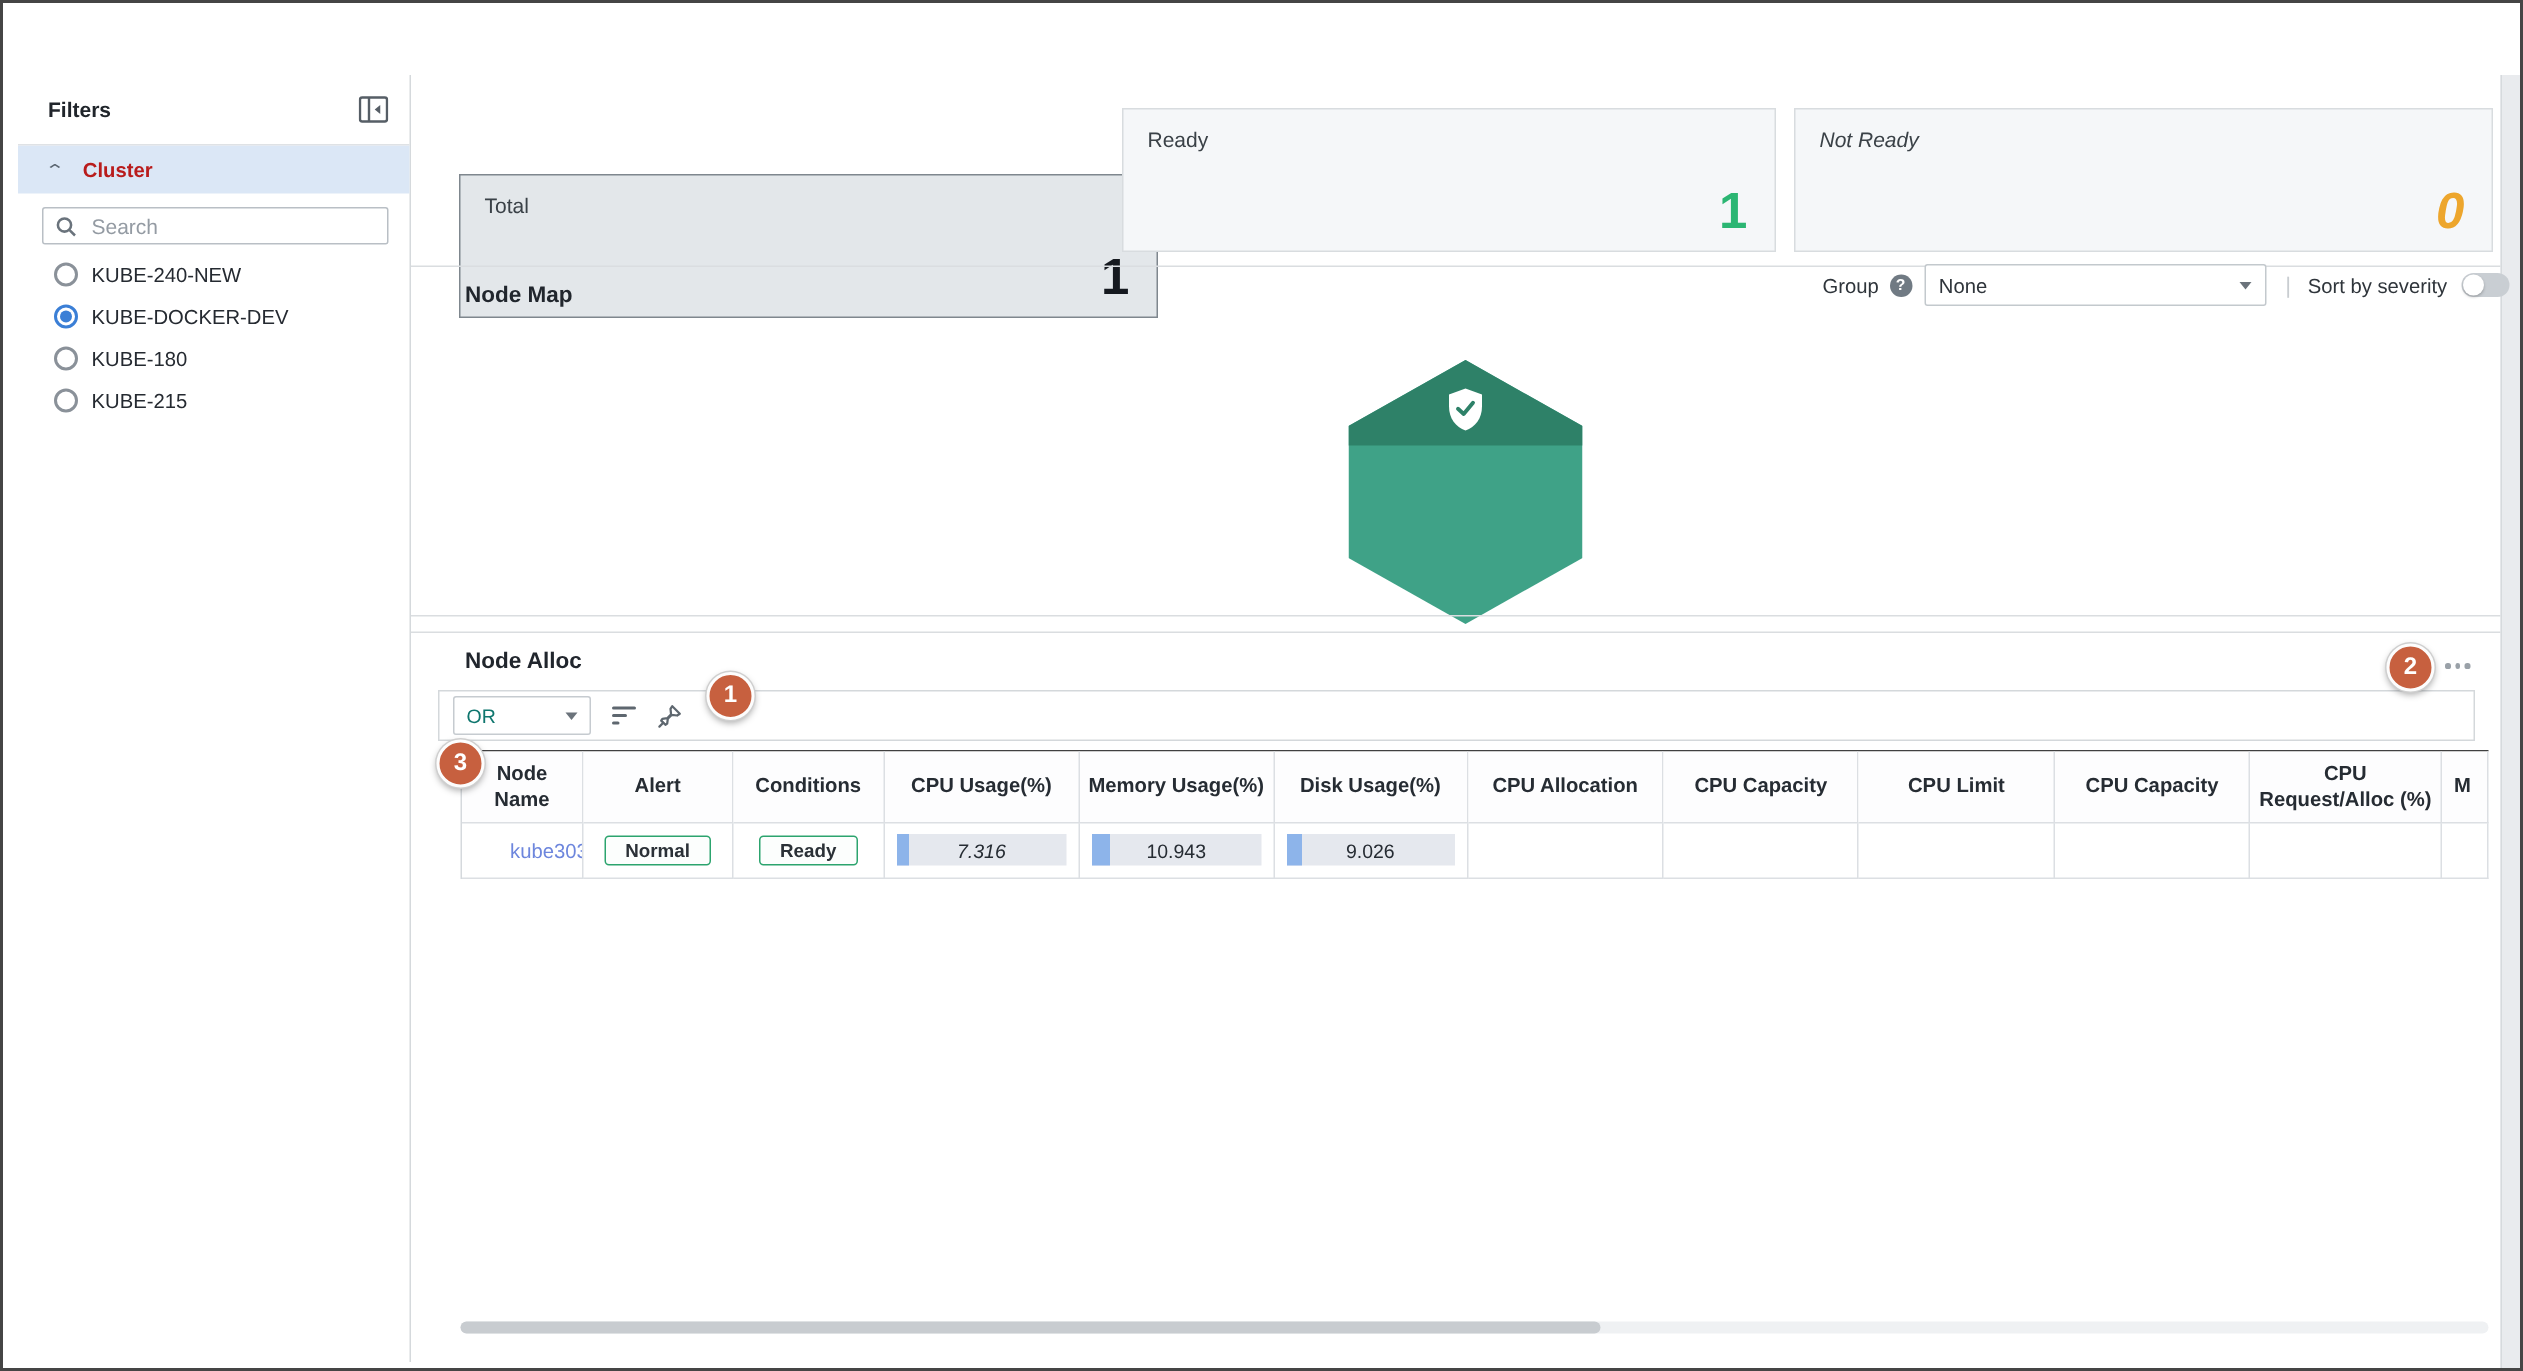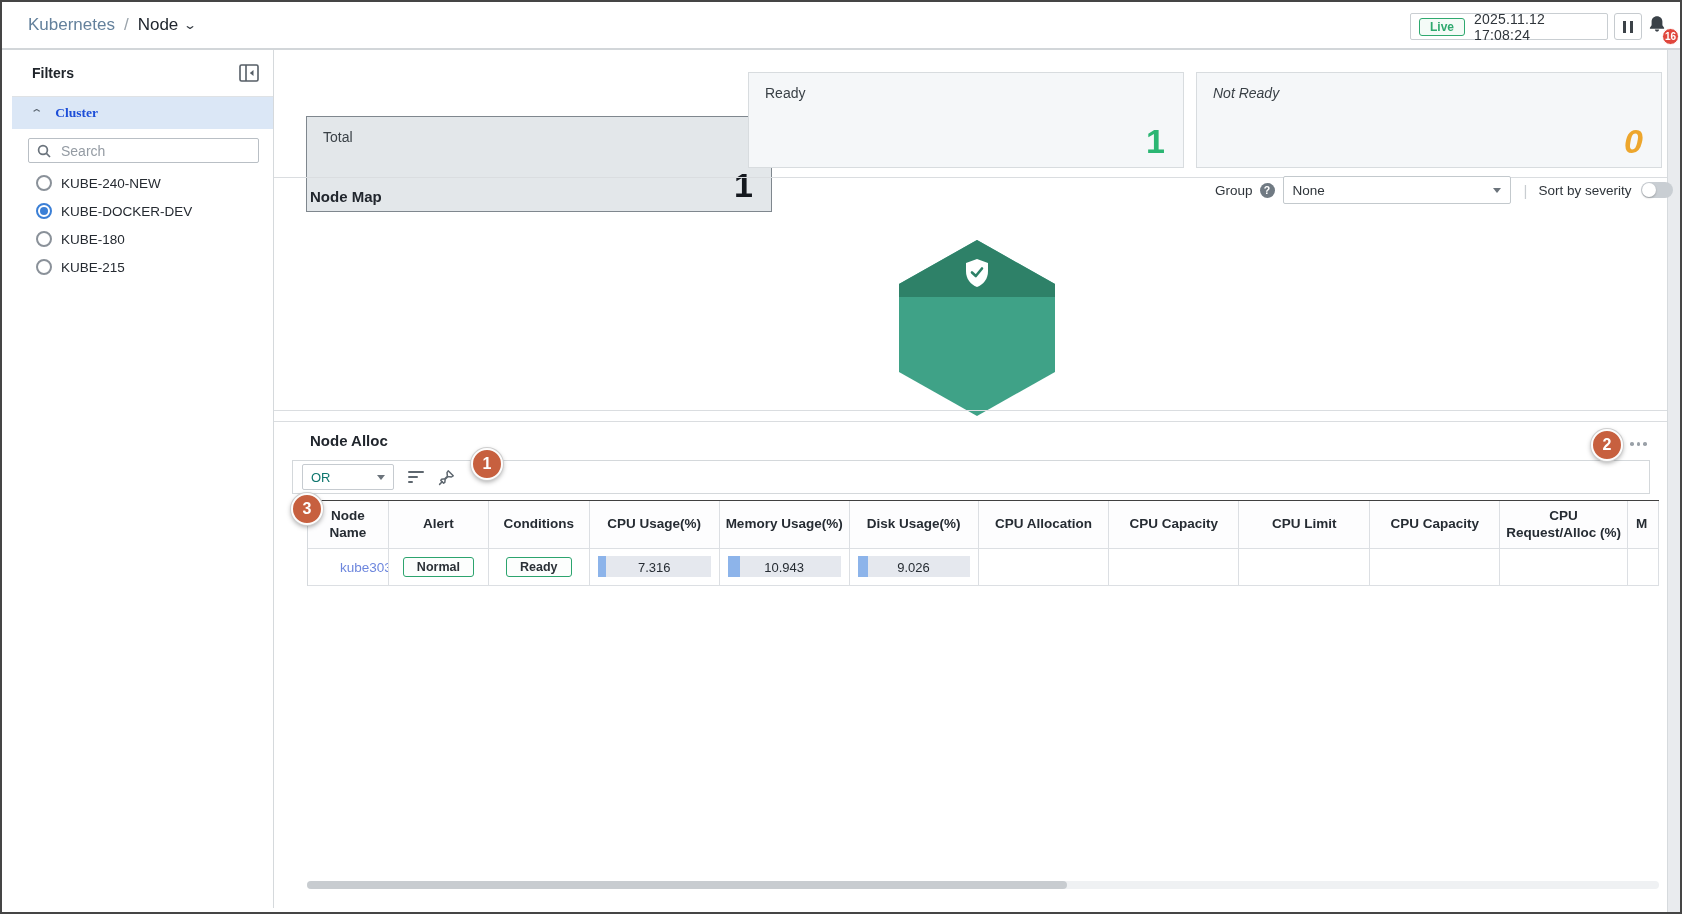--- a/index.html
+++ b/index.html
@@ -25,21 +25,21 @@
   .bell-badge{position:absolute;right:-4px;bottom:-2px;min-width:17px;height:17px;border-radius:9px;background:#e0473d;color:#fff;font-size:10px;font-weight:bold;display:flex;align-items:center;justify-content:center;padding:0 2px;border:1px solid #fff;}
   
   .right-gutter{position:absolute;left:1665px;top:48px;width:15px;height:864px;background:#e9ebee;border-left:1px solid #d6dadd;}
   
   .sidebar{position:absolute;left:10px;top:48px;width:262px;height:858px;background:#fff;border-right:1px solid #d5d9dc;}
   .sb-head{position:relative;height:47px;border-bottom:1px solid #dfe2e5;}
   .sb-title{position:absolute;left:20px;top:15px;font-size:14px;font-weight:bold;color:#20252b;}
   .sb-collapse{position:absolute;right:14px;top:14px;width:20px;height:18px;cursor:pointer;}
   .sb-section{height:32px;background:#dbe7f6;display:flex;align-items:center;padding-left:20px;}
   .sb-section .caret{color:#5a6570;font-size:11px;margin-right:14px;transform:scaleX(1.5);}
-  .sb-section .lbl{font-size:13.5px;font-weight:bold;color:#1d4ed8;font-family:Liberation Serif, serif;}
+  .sb-section .lbl{font-size:13.5px;font-weight:bold;color:#b91c1c;}
   .sb-search{margin:9px 14px 6px 16px;height:25px;border:1px solid #b9bfc5;border-radius:2px;display:flex;align-items:center;padding:0 8px;background:#fff;}
   .sb-search svg{flex:0 0 auto;margin-right:8px;}
   .sb-search input{border:none;outline:none;flex:1;font-size:14px;color:#c2410c;font-family:inherit;background:transparent;}
   .sb-search input::placeholder{color:#949ba3;}
   .radio-item{display:flex;align-items:center;height:28px;padding-left:24px;cursor:pointer;}
   .radio{width:16px;height:16px;border:2px solid #8a9199;border-radius:50%;margin-right:9px;flex:0 0 auto;position:relative;background:#fff;}
   .radio-item.selected .radio{border-color:#3b7fd6;}
   .radio-item.selected .radio::after{content:"";position:absolute;left:2px;top:2px;width:8px;height:8px;border-radius:50%;background:#3b7fd6;}
   .radio-label{font-size:13.5px;color:#252a31;}
   
@@ -81,43 +81,20 @@
   
   .ann{position:absolute;width:32px;height:32px;border-radius:50%;background:#c7603f;color:#fff;
     font-size:16px;font-weight:bold;display:flex;align-items:center;justify-content:center;
     border:2.5px solid #fdfdfd;box-shadow:0 0 0 1px #cfcfcf,0 2px 5px rgba(0,0,0,.35);}
 </style>
 </head>
 <body>
 
 <div class="page">
 
-  <div class="topbar">
-    <div class="breadcrumb">
-      <span class="crumb-app">Kubernetes</span>
-      <span class="crumb-sep">/</span>
-      <span class="crumb-cur">Node</span>
-      <span class="crumb-caret">⌄</span>
-    </div>
-    <div class="live-box">
-      <span class="live-badge">Live</span>
-      <span class="live-time">2025.11.12 17:08:24</span>
-    </div>
-    <div class="pause-btn">
-        <i></i>
-        <i></i>
-      </div>
-    <div class="bell-wrap">
-      <svg width="24" height="24" viewBox="0 0 24 24">
-        <path d="M12 3.2c-3.2 0-5.4 2.3-5.4 5.4v3.6l-1.7 2.6v.9h14.2v-.9l-1.7-2.6V8.6c0-3.1-2.2-5.4-5.4-5.4z" fill="#3a4148"></path>
-        <path d="M9.9 16.6a2.1 2.1 0 0 0 4.2 0z" fill="#3a4148"></path>
-      </svg>
-      <span class="bell-badge">16</span>
-    </div>
-  </div>
 
   <div class="right-gutter"></div>
 
   <div class="sidebar">
     <div class="sb-head">
       <span class="sb-title">Filters</span>
       <span class="sb-collapse">
         <svg width="20" height="18" viewBox="0 0 20 18">
           <rect x="1" y="1" width="18" height="16" rx="1.5" fill="none" stroke="#565e66" stroke-width="1.6"></rect>
           <line x1="7" y1="1" x2="7" y2="17" stroke="#565e66" stroke-width="1.6"></line>
@@ -236,21 +213,21 @@
     <div class="trow">
       <div class="td" style="width:81px;">
         <span class="link">kube303</span>
       </div>
       <div class="td" style="width:100px;">
         <span class="pill">Normal</span>
       </div>
       <div class="td" style="width:101px;">
         <span class="pill">Ready</span>
       </div>
-      <div class="td" style="width:130px;">
+      <div class="td" style="width:130px;font-style:italic;">
         <span class="bar-track">
             <span class="bar-fill" style="width: 7.316%;"></span>
           </span>
         <span class="bar-val">7.316</span>
       </div>
       <div class="td" style="width:130px;">
         <span class="bar-track">
             <span class="bar-fill" style="width: 10.943%;"></span>
           </span>
         <span class="bar-val">10.943</span>

